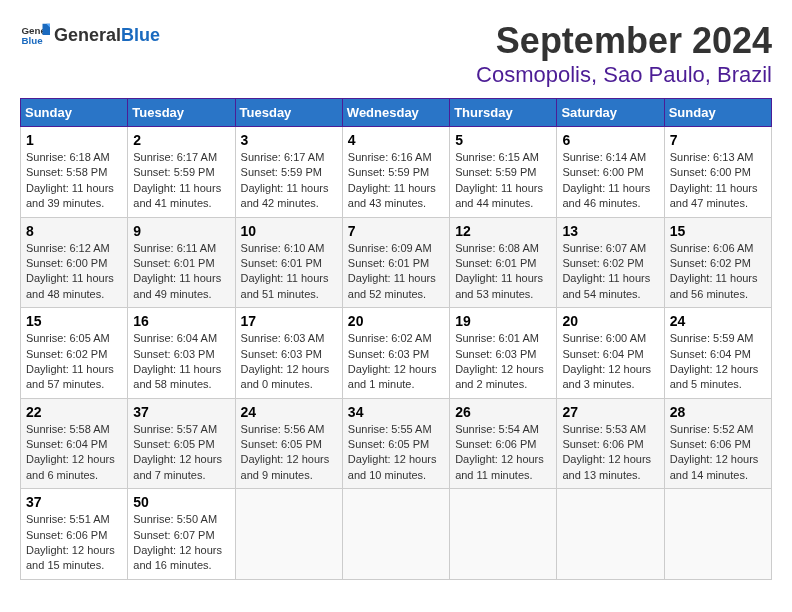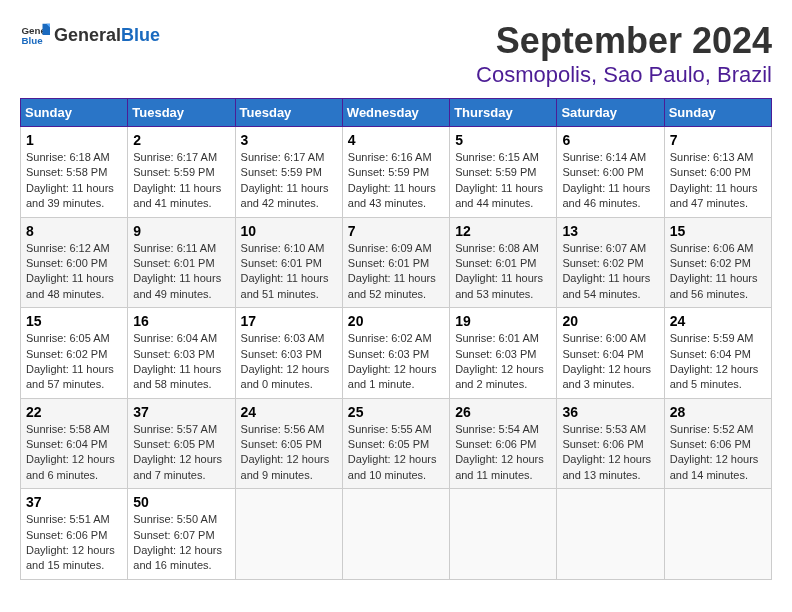--- a/index.html
+++ b/index.html
@@ -318,37 +318,37 @@
       </td>
         <td>
         <span class="day-num">24</span>
         <div class="day-info">
           Sunrise: 5:56 AM<br>
           Sunset: 6:05 PM<br>
           Daylight: 12 hours and 9 minutes.
         </div>
       </td>
         <td>
-        <span class="day-num">25</span>
+        <span class="day-num">34</span>
         <div class="day-info">
           Sunrise: 5:55 AM<br>
           Sunset: 6:05 PM<br>
           Daylight: 12 hours and 10 minutes.
         </div>
       </td>
         <td>
         <span class="day-num">26</span>
         <div class="day-info">
           Sunrise: 5:54 AM<br>
           Sunset: 6:06 PM<br>
           Daylight: 12 hours and 11 minutes.
         </div>
       </td>
         <td>
-        <span class="day-num">36</span>
+        <span class="day-num">27</span>
         <div class="day-info">
           Sunrise: 5:53 AM<br>
           Sunset: 6:06 PM<br>
           Daylight: 12 hours and 13 minutes.
         </div>
       </td>
         <td>
         <span class="day-num">28</span>
         <div class="day-info">
           Sunrise: 5:52 AM<br>

